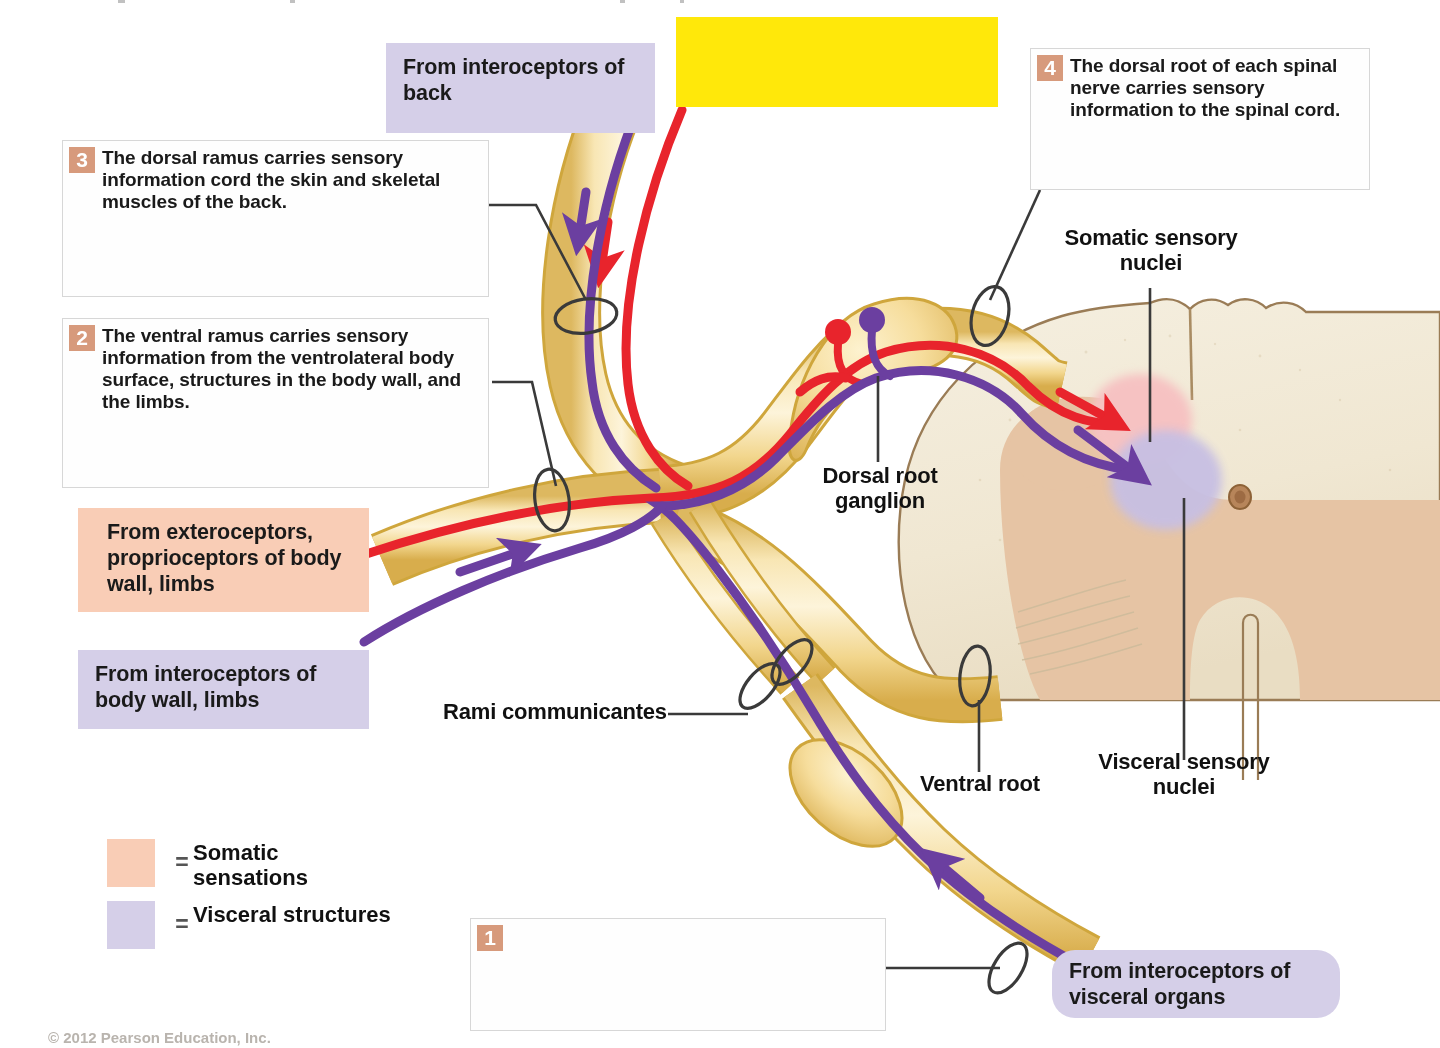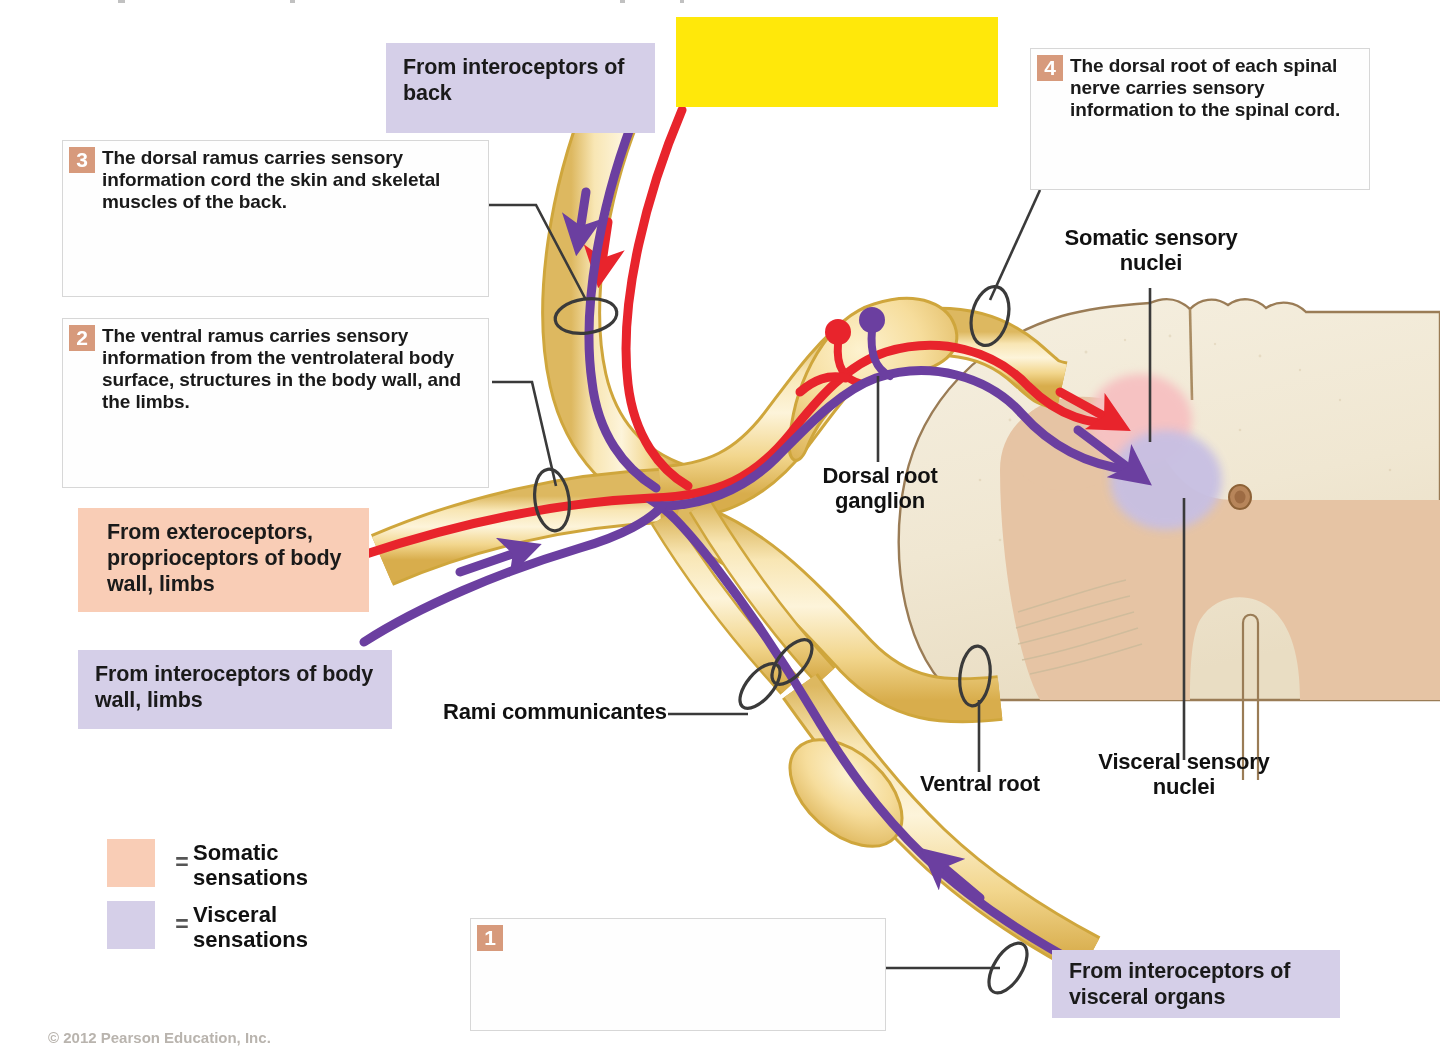--- a/index.html
+++ b/index.html
@@ -429,25 +429,25 @@
   </div>
 
   <div class="tag-box tag-visceral" style="left:386px; top:19px; width:269px; height:90px;margin-top:24px;">
     <span>From interoceptors of back</span>
   </div>
 
   <div class="tag-box tag-somatic" style="left:78px; top:508px; width:291px; height:104px;padding-left:29px;">
     <span>From exteroceptors, proprioceptors of body wall, limbs</span>
   </div>
 
-  <div class="tag-box tag-visceral" style="left:78px; top:650px; width:314px; height:79px;">
+  <div class="tag-box tag-visceral" style="left:78px; top:650px; width:291px; height:79px;">
     <span>From interoceptors of body wall, limbs</span>
   </div>
 
-  <div class="tag-box tag-visceral" style="left:1052px; top:950px; width:288px; height:68px; padding-top:8px;">
+  <div class="tag-box tag-visceral" style="left:1052px; top:950px; width:288px; height:68px; padding-top:8px;border-radius:23px;">
     <span>From interoceptors of visceral organs</span>
   </div>
 
   <div class="anat-label" style="left:820px; top:464px; width:120px;">
     <span>Dorsal root ganglion</span>
   </div>
 
   <div class="anat-label" style="left:1038px; top:226px; width:226px;">
     <span>Somatic sensory nuclei</span>
   </div>
@@ -466,21 +466,21 @@
 
   <div id="legend">
     <div class="legend-row">
       <div class="legend-swatch" style="background:#f9cdb6;"></div>
       <div class="legend-eq">=</div>
       <div class="legend-text">Somatic sensations</div>
     </div>
     <div class="legend-row">
       <div class="legend-swatch" style="background:#d5cfe8;"></div>
       <div class="legend-eq">=</div>
-      <div class="legend-text">Visceral sensations</div>
+      <div class="legend-text">Visceral structures</div>
     </div>
   </div>
 
   <div id="top-crop">
     <div class="crop-tick" style="left:118px;"></div>
     <div class="crop-tick" style="left:290px; width:5px;"></div>
     <div class="crop-tick" style="left:620px; width:5px;"></div>
     <div class="crop-tick" style="left:680px; width:4px;"></div>
   </div>
 

